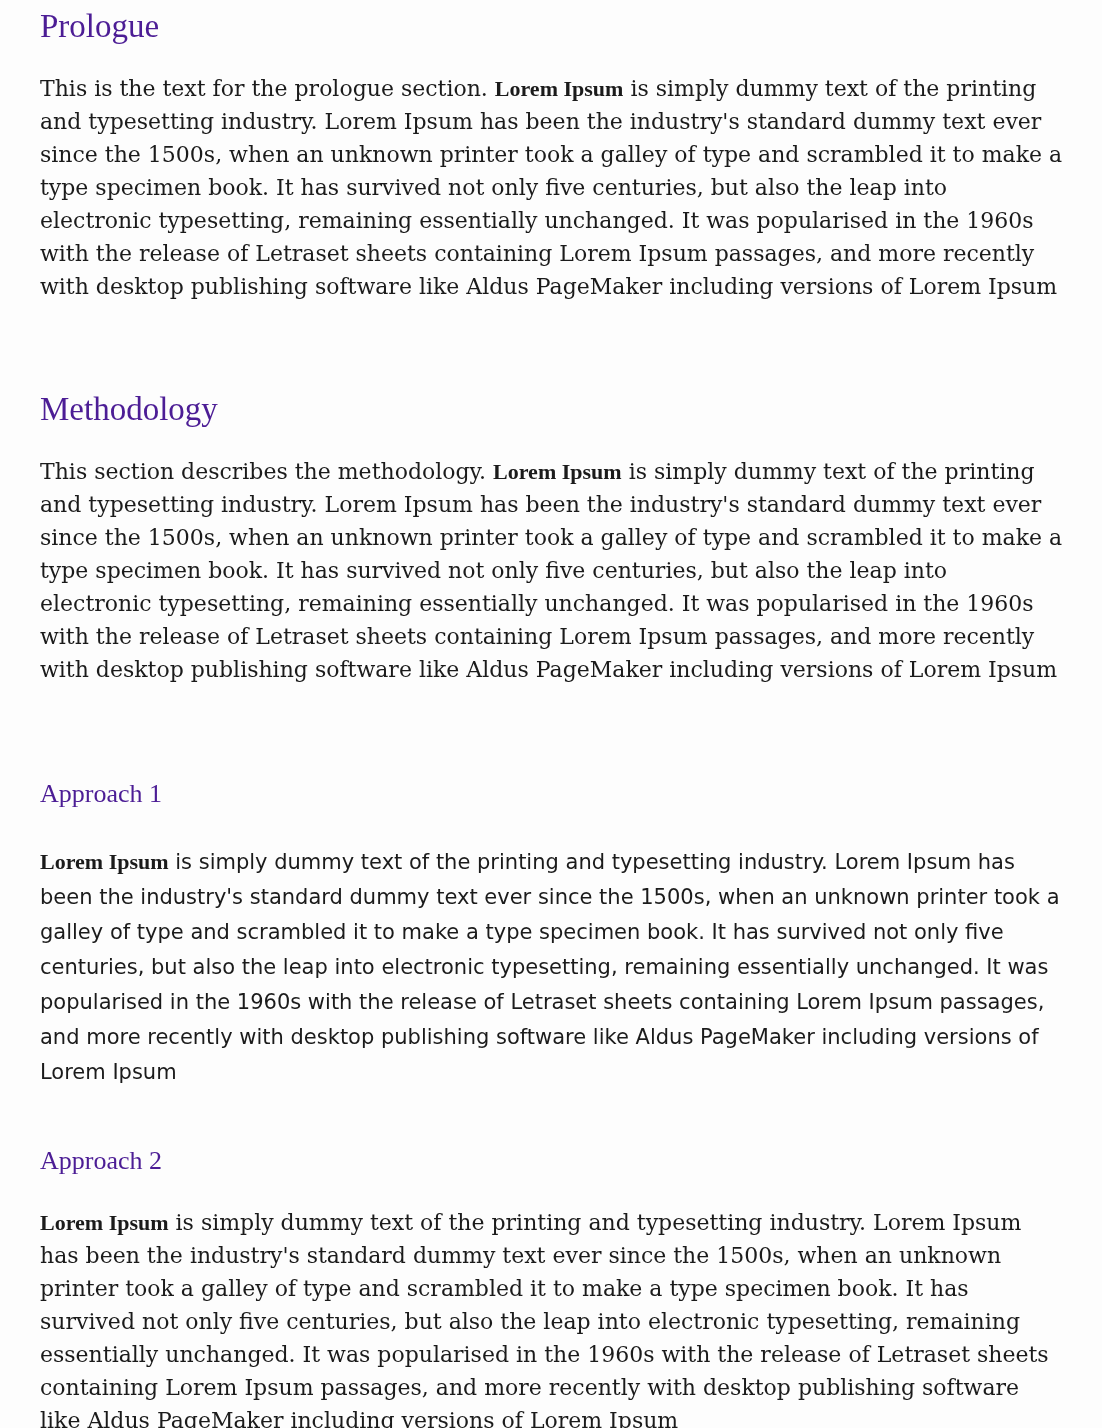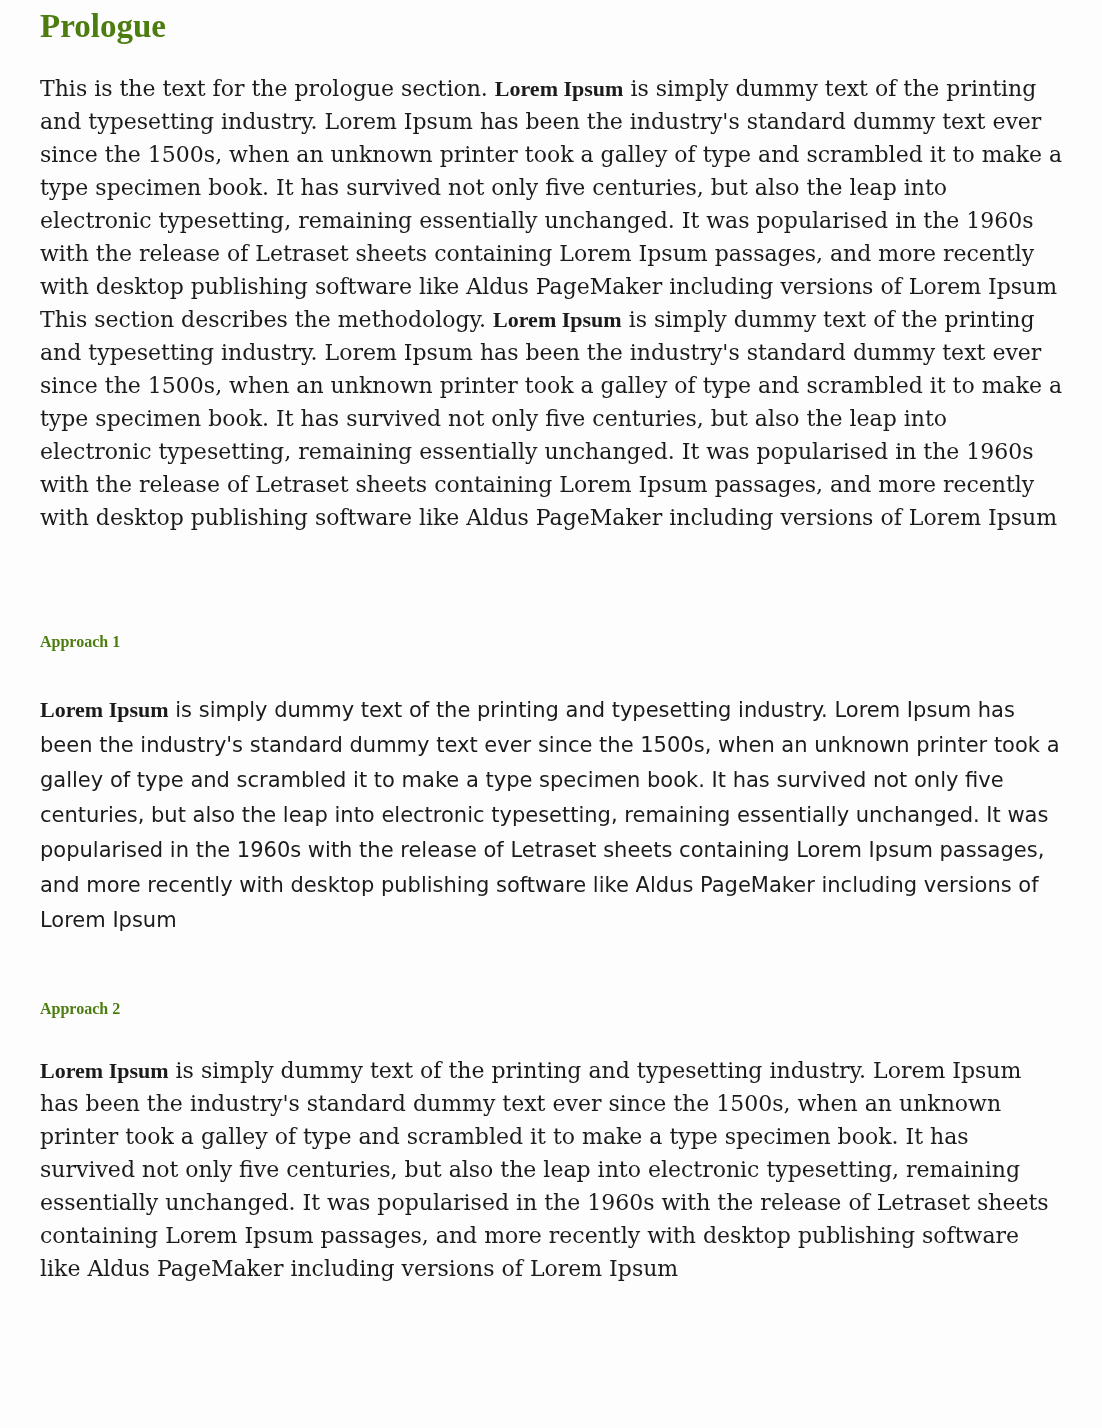--- a/index.html
+++ b/index.html
@@ -15,33 +15,33 @@
   }
   .doc {
     padding: 6px 38px 0 40px;
     box-sizing: border-box;
     width: 1102px;
     height: 1428px;
     overflow: hidden;
   }
   h1, h2 {
     font-family: "Liberation Serif", serif;
-    font-weight: bold;
-    color: #4d7c0f;
+    font-weight: normal;
+    color: #4c1d95;
   }
   h1 {
     font-size: 33px;
     line-height: 40px;
     margin: 0 0 26px 0;
   }
   h1.sec-methodology {
     margin-top: 86px;
   }
   h2 {
-    font-size: 16px;
+    font-size: 26px;
     line-height: 32px;
     margin: 0;
   }
   h2.sec-approach1 {
     margin-top: 92px;
     margin-bottom: 34px;
   }
   h2.sec-approach2 {
     margin-top: 55px;
     margin-bottom: 29px;
@@ -69,20 +69,21 @@
   }
 </style>
 </head>
 <body>
 
 <div class="doc">
 
   <h1 class="sec-prologue">Prologue</h1>
   <p class="para serif"><span>This is the text for the prologue section. </span><span class="lead">Lorem Ipsum</span><span> is simply dummy text of the printing and typesetting industry. Lorem Ipsum has been the industry's standard dummy text ever since the 1500s, when an unknown printer took a galley of type and scrambled it to make a type specimen book. It has survived not only five centuries, but also the leap into electronic typesetting, remaining essentially unchanged. It was popularised in the 1960s with the release of Letraset sheets containing Lorem Ipsum passages, and more recently with desktop publishing software like Aldus PageMaker including versions of Lorem Ipsum</span></p>
 
+  <h1 class="sec-methodology">Methodology</h1>
   <p class="para serif"><span>This section describes the methodology. </span><span class="lead">Lorem Ipsum</span><span> is simply dummy text of the printing and typesetting industry. Lorem Ipsum has been the industry's standard dummy text ever since the 1500s, when an unknown printer took a galley of type and scrambled it to make a type specimen book. It has survived not only five centuries, but also the leap into electronic typesetting, remaining essentially unchanged. It was popularised in the 1960s with the release of Letraset sheets containing Lorem Ipsum passages, and more recently with desktop publishing software like Aldus PageMaker including versions of Lorem Ipsum</span></p>
 
   <h2 class="sec-approach1">Approach 1</h2>
   <p class="para sans"><span></span><span class="lead">Lorem Ipsum</span><span> is simply dummy text of the printing and typesetting industry. Lorem Ipsum has been the industry's standard dummy text ever since the 1500s, when an unknown printer took a galley of type and scrambled it to make a type specimen book. It has survived not only five centuries, but also the leap into electronic typesetting, remaining essentially unchanged. It was popularised in the 1960s with the release of Letraset sheets containing Lorem Ipsum passages, and more recently with desktop publishing software like Aldus PageMaker including versions of Lorem Ipsum</span></p>
 
   <h2 class="sec-approach2">Approach 2</h2>
   <p class="para serif"><span></span><span class="lead">Lorem Ipsum</span><span> is simply dummy text of the printing and typesetting industry. Lorem Ipsum has been the industry's standard dummy text ever since the 1500s, when an unknown printer took a galley of type and scrambled it to make a type specimen book. It has survived not only five centuries, but also the leap into electronic typesetting, remaining essentially unchanged. It was popularised in the 1960s with the release of Letraset sheets containing Lorem Ipsum passages, and more recently with desktop publishing software like Aldus PageMaker including versions of Lorem Ipsum</span></p>
 
 </div>
 

